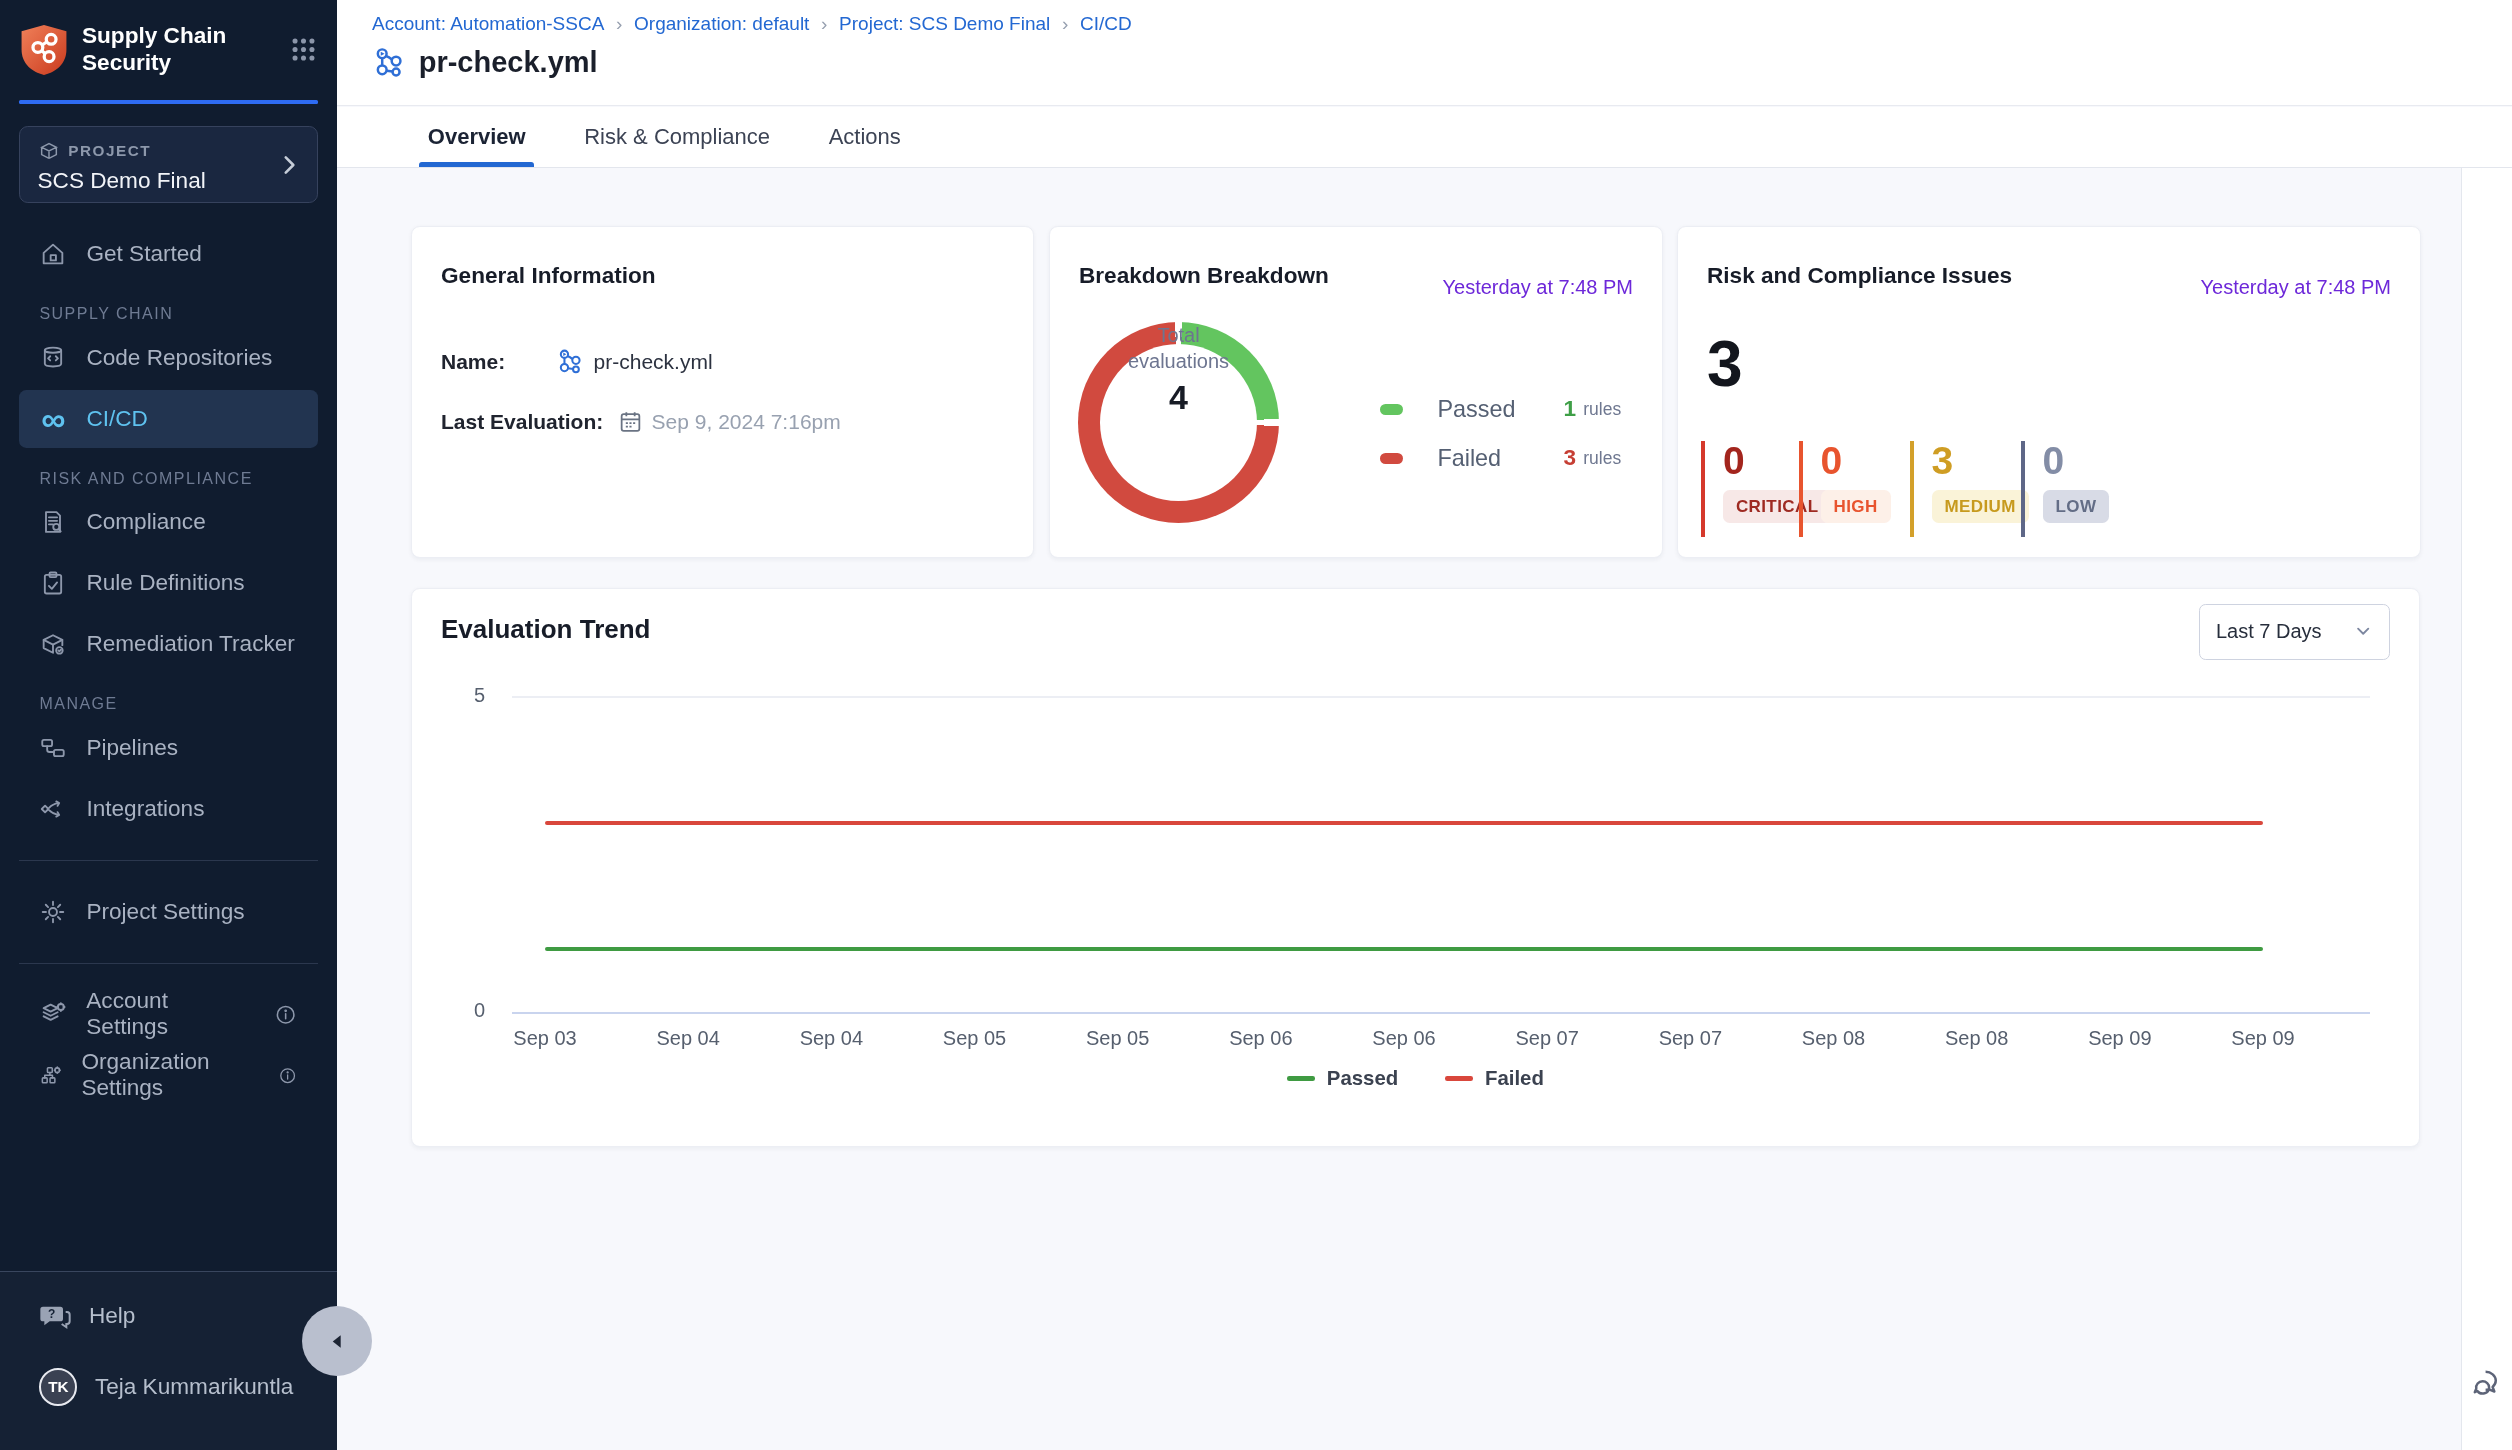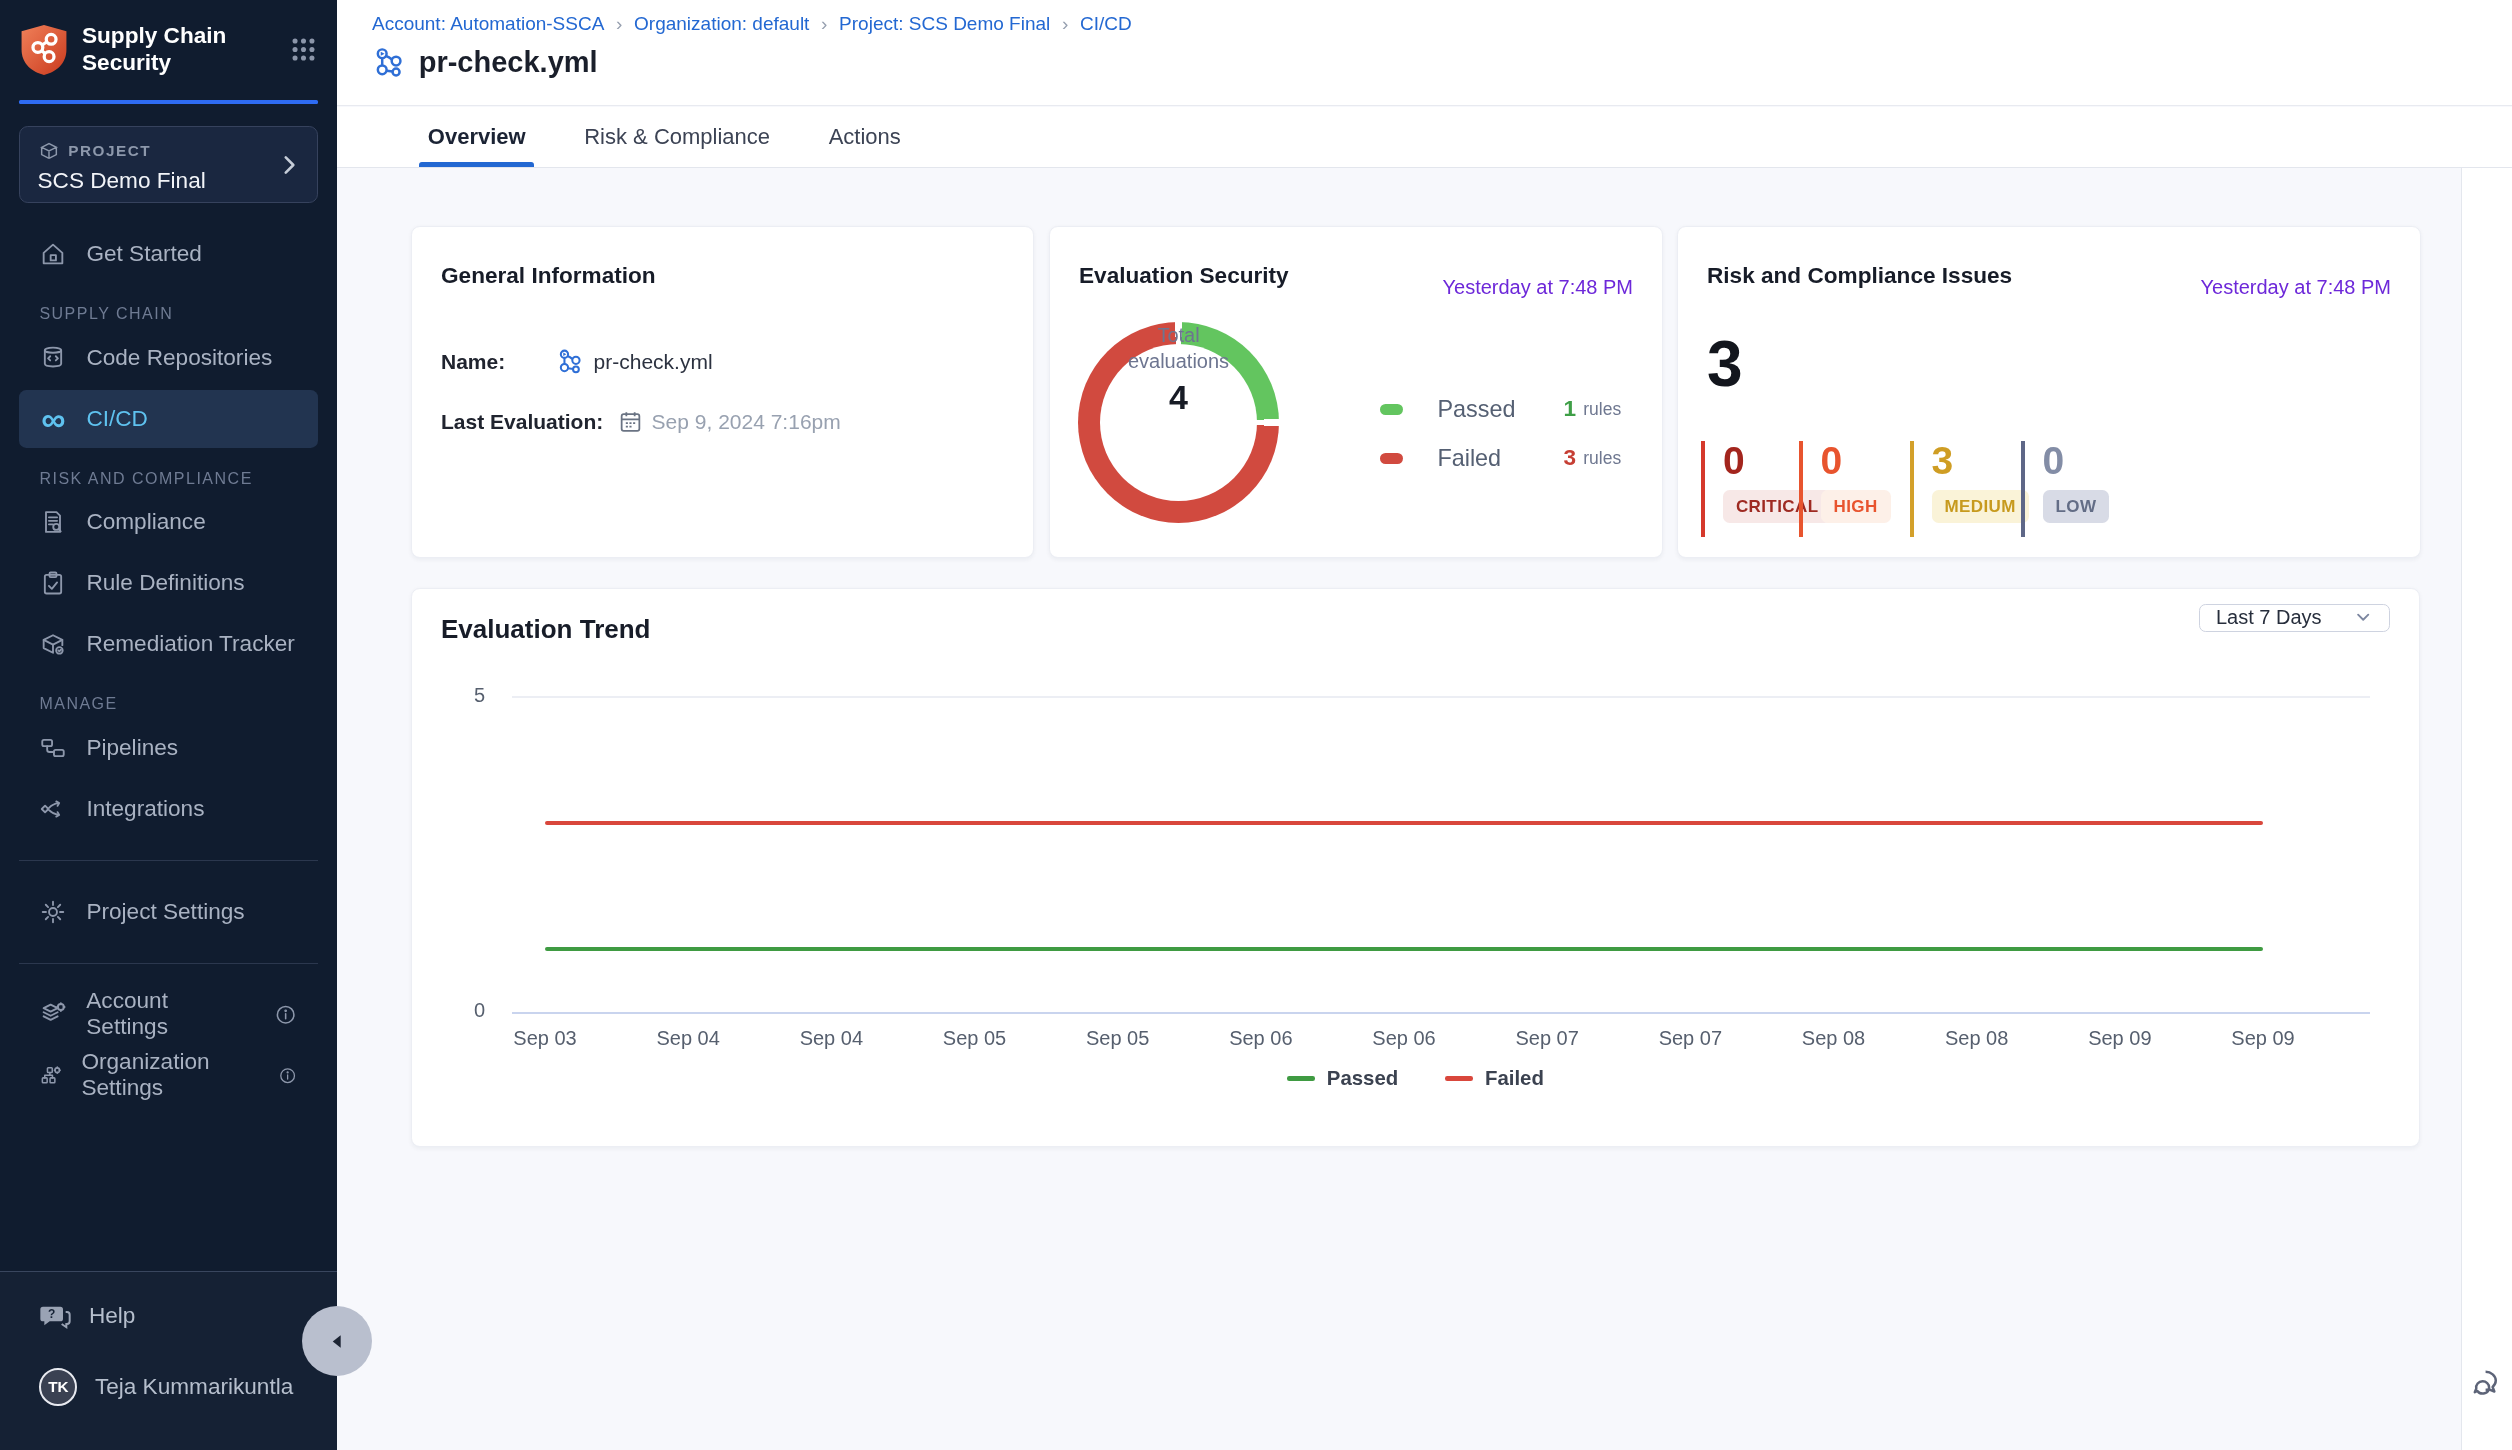--- a/index.html
+++ b/index.html
@@ -86,21 +86,21 @@
 
   #card-risk { left:1677px; top:226px; width:744px; height:332px; }
   .risk-total { position:absolute; left:29px; top:102px; font-size:64px; font-weight:bold; color:#13161d; line-height:1.1; }
   .sev-tile { position:absolute; top:214px; height:96px; border-left:4.4px solid #000; padding-left:17.5px; }
   .sev-count { font-size:39px; font-weight:bold; line-height:1.0; }
   .sev-badge { display:inline-block; margin-top:10.2px; padding:6.6px 13px; border-radius:6.6px; font-size:17px; font-weight:bold; letter-spacing:0.4px; }
 
   
   #card-trend { left:411px; top:588px; width:2009px; height:559px; }
   .trend-title { position:absolute; left:29px; top:25px; font-size:26px; font-weight:bold; color:#171c28; }
-  .range-select { position:absolute; right:29px; top:14.6px; width:191px; height:28px; background:#fff; border:0.7px solid #ced3e0;
+  .range-select { position:absolute; right:29px; top:14.6px; width:191px; height:56px; background:#fff; border:0.7px solid #ced3e0;
     border-radius:6.6px; display:flex; align-items:center; padding:0 16px; font-size:20px; color:#272e3c; cursor:pointer; }
   .range-select .icon { margin-left:auto; width:20.4px; height:20.4px; color:#7d87a0; }
   .gridline-top { position:absolute; left:100px; width:1858px; top:107px; height:1.5px; background:#eceef4; }
   .axis-bottom { position:absolute; left:100px; width:1858px; top:423px; height:1.5px; background:#c9d4ee; }
   .ytick { position:absolute; width:51px; text-align:right; font-size:20px; color:#565f6e; }
   .trend-line { position:absolute; height:4.4px; border-radius:2.2px; }
   .xticks { position:absolute; left:133px; top:438px; width:1718px; height:29px; }
   .xtick { position:absolute; transform:translateX(-50%); font-size:20px; color:#565f6e; white-space:nowrap; }
   .trend-legend { position:absolute; left:0; top:478px; width:100%; display:flex; justify-content:center; gap:47px; }
   .tl-item { display:flex; align-items:center; gap:11.7px; font-size:20.4px; font-weight:bold; color:#3b4250; }
@@ -390,21 +390,21 @@
               <path d="M3.5 10 H20.5 M8 3 V7 M16 3 V7"></path>
             <path d="M7.5 13.5 h2 M11 13.5 h2 M14.5 13.5 h2 M7.5 17 h2 M11 17 h2"></path>
           </svg>
         </span>
         <span>Sep 9, 2024 7:16pm</span>
       </span>
     </div>
   </div>
 
   <div class="card" id="card-breakdown">
-    <div class="card-title">Evaluation Security</div>
+    <div class="card-title">Breakdown Breakdown</div>
     <div class="card-time">Yesterday at 7:48 PM</div>
     <div class="donut" id="donut" style="background: conic-gradient(rgb(255, 255, 255) 0deg, rgb(255, 255, 255) 2deg, rgb(99, 197, 95) 2deg, rgb(99, 197, 95) 88deg, rgb(255, 255, 255) 88deg, rgb(255, 255, 255) 92deg, rgb(209, 74, 63) 92deg, rgb(209, 74, 63) 358deg, rgb(255, 255, 255) 358deg, rgb(255, 255, 255) 360deg);"></div>
     <div class="donut-center">
       <div class="donut-label">Total evaluations</div>
       <div class="donut-total">4</div>
     </div>
     <div id="bk-legend">
         <div class="bk-legend-row" style="top: 163px;">
           <span class="bk-pill" style="background:#63c55f"></span>
           <span class="bk-name">Passed</span>

